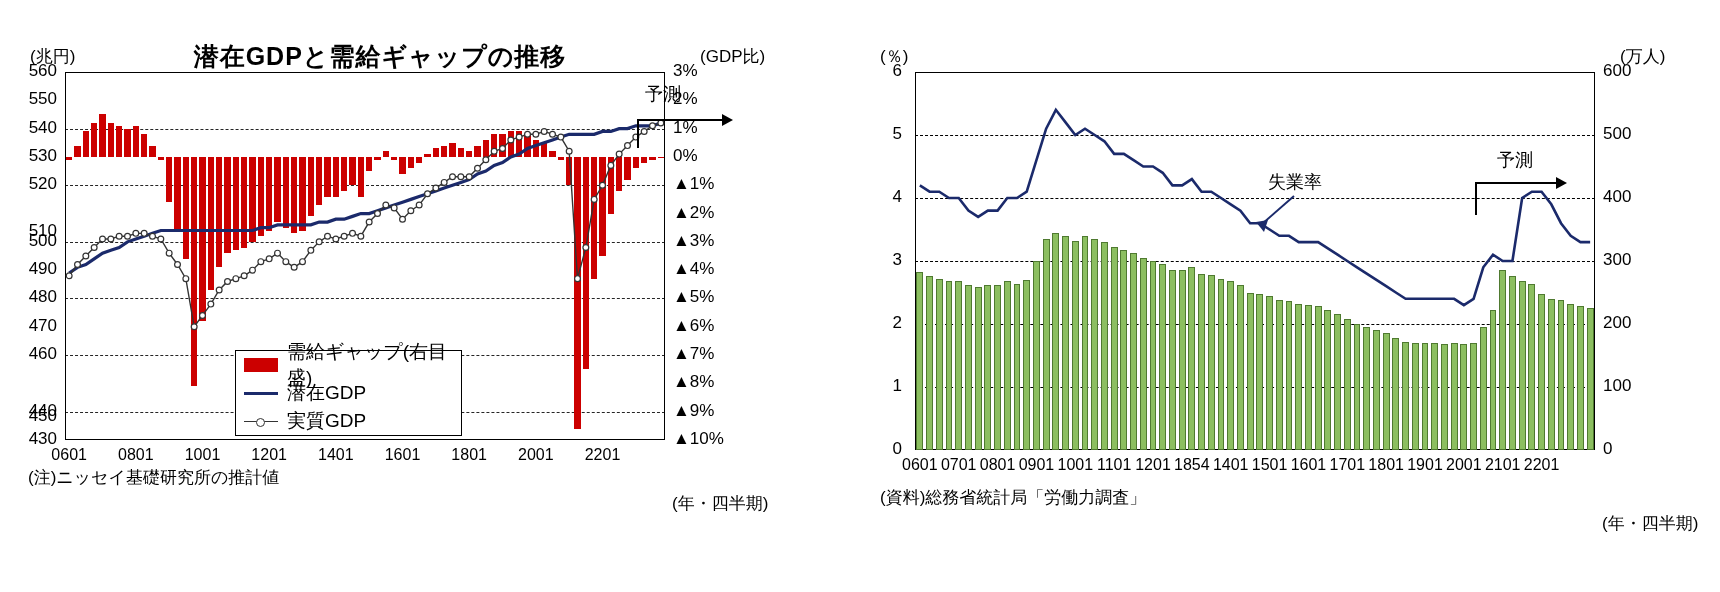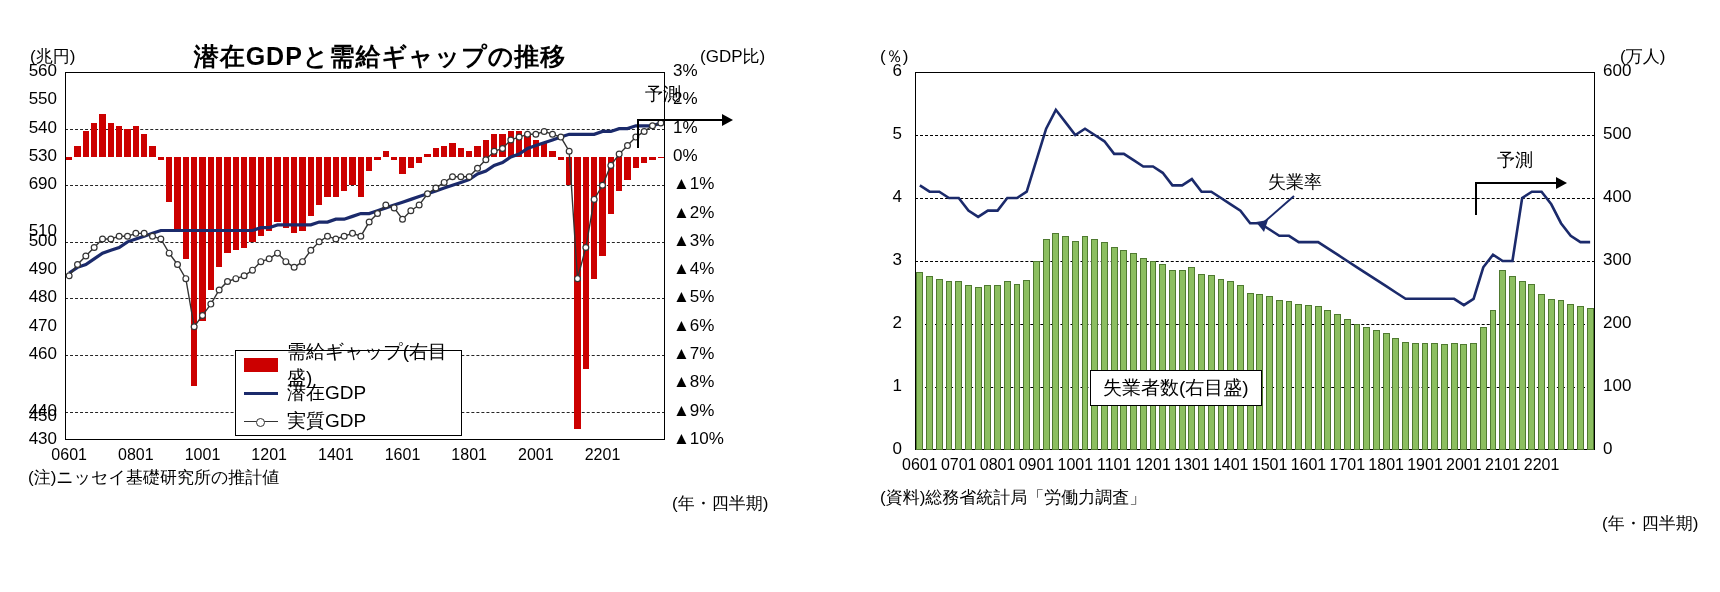--- a/index.html
+++ b/index.html
@@ -40,21 +40,21 @@
     <div class="axis-unit" style="left:30px;top:45px;">(兆円)</div>
     <div class="axis-unit" style="left:700px;top:45px;">(GDP比)</div>
 
     <div class="plot" id="L-plot" style="left:65px;top:72px;width:600px;height:368px;"></div>
 
     <div id="L-yticks">
         <div class="ytick" style="left: 5px; top: 61px;">560</div>
         <div class="ytick" style="left: 5px; top: 89.3077px;">550</div>
         <div class="ytick" style="left: 5px; top: 117.615px;">540</div>
         <div class="ytick" style="left: 5px; top: 145.923px;">530</div>
-        <div class="ytick" style="left: 5px; top: 174.231px;">690</div>
+        <div class="ytick" style="left: 5px; top: 174.231px;">520</div>
         <div class="ytick" style="left: 5px; top: 202.538px; margin-top: 18px;">510</div>
         <div class="ytick" style="left: 5px; top: 230.846px;">500</div>
         <div class="ytick" style="left: 5px; top: 259.154px;">490</div>
         <div class="ytick" style="left: 5px; top: 287.462px;">480</div>
         <div class="ytick" style="left: 5px; top: 315.769px;">470</div>
         <div class="ytick" style="left: 5px; top: 344.077px;">460</div>
         <div class="ytick" style="left: 5px; top: 372.385px; margin-top: 34px;">450</div>
         <div class="ytick" style="left: 5px; top: 400.692px;">440</div>
         <div class="ytick" style="left: 5px; top: 429px;">430</div>
       </div>
@@ -303,21 +303,21 @@
         <div class="ytickR" style="left: 743px; top: 439px;">0</div>
       </div>
     <div id="R-xticks">
         <div class="xtick" style="left: 36.8571px; top: 456px;">0601</div>
         <div class="xtick" style="left: 75.7143px; top: 456px;">0701</div>
         <div class="xtick" style="left: 114.571px; top: 456px;">0801</div>
         <div class="xtick" style="left: 153.429px; top: 456px;">0901</div>
         <div class="xtick" style="left: 192.286px; top: 456px;">1001</div>
         <div class="xtick" style="left: 231.143px; top: 456px;">1101</div>
         <div class="xtick" style="left: 270px; top: 456px;">1201</div>
-        <div class="xtick" style="left: 308.857px; top: 456px;">1301</div>
+        <div class="xtick" style="left: 308.857px; top: 456px;">1854</div>
         <div class="xtick" style="left: 347.714px; top: 456px;">1401</div>
         <div class="xtick" style="left: 386.571px; top: 456px;">1501</div>
         <div class="xtick" style="left: 425.429px; top: 456px;">1601</div>
         <div class="xtick" style="left: 464.286px; top: 456px;">1701</div>
         <div class="xtick" style="left: 503.143px; top: 456px;">1801</div>
         <div class="xtick" style="left: 542px; top: 456px;">1901</div>
         <div class="xtick" style="left: 580.857px; top: 456px;">2001</div>
         <div class="xtick" style="left: 619.714px; top: 456px;">2101</div>
         <div class="xtick" style="left: 658.571px; top: 456px;">2201</div>
       </div>
@@ -409,19 +409,18 @@
       <path d="M54,6 L22,34" stroke="#1b2a6b" stroke-width="2" fill="none"></path>
       <path d="M16,32 L28,30 L24,42 Z" fill="#1b2a6b"></path>
     </svg>
 
     <div class="annot" style="left:637px;top:148px;">予測</div>
     <svg width="160" height="70" style="left:580px;top:165px;">
       <path d="M36,50 L36,18 L116,18" stroke="#000" stroke-width="2" fill="none"></path>
       <path d="M116,12 L127,18 L116,24 Z" fill="#000"></path>
     </svg>
 
-    <div class="boxlabel" style="left:230px;top:370px;">失業者数(右目盛)</div>
 
     <div class="note" style="left:20px;top:486px;">(資料)総務省統計局「労働力調査」</div>
     <div class="note" style="left:742px;top:512px;">(年・四半期)</div>
   </div>
 
 </div>
 
 </body></html>

